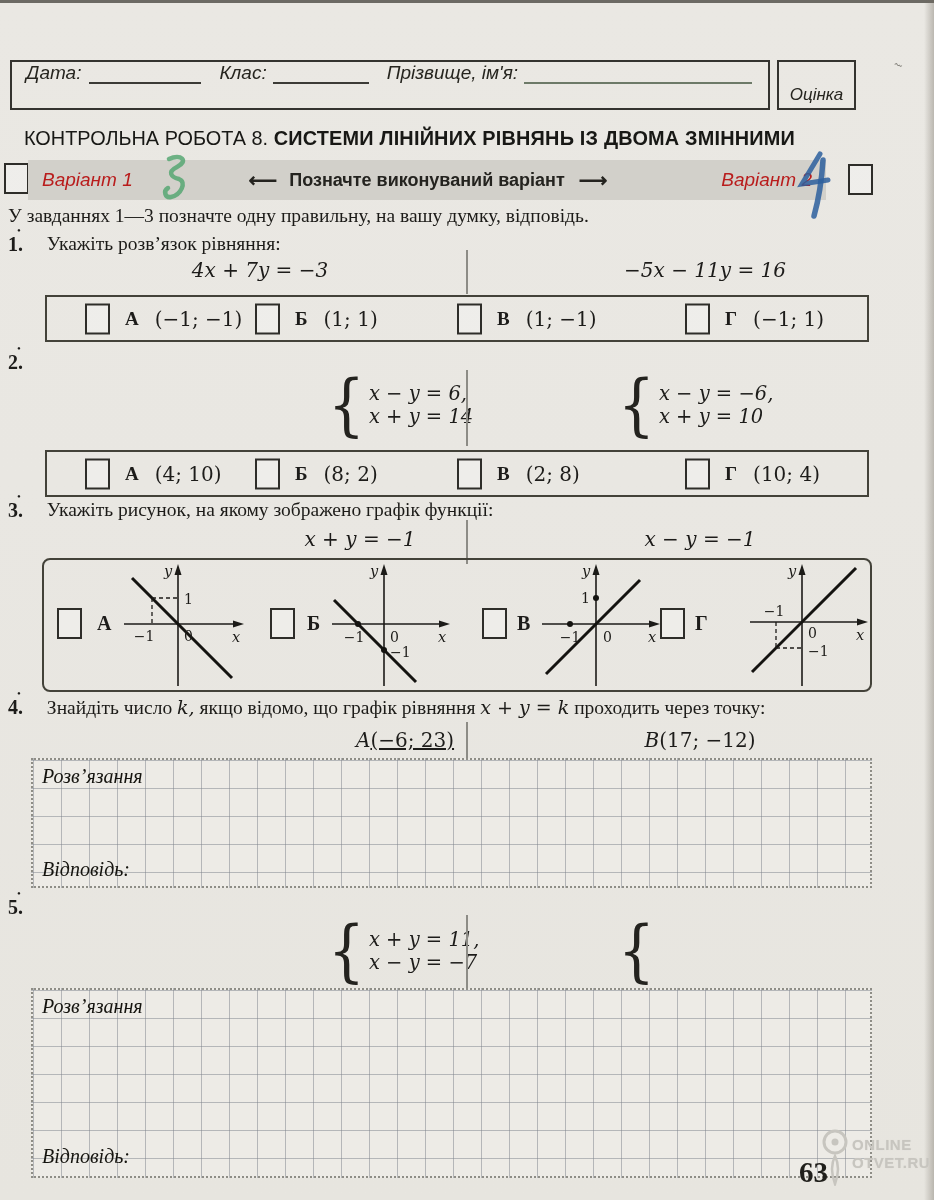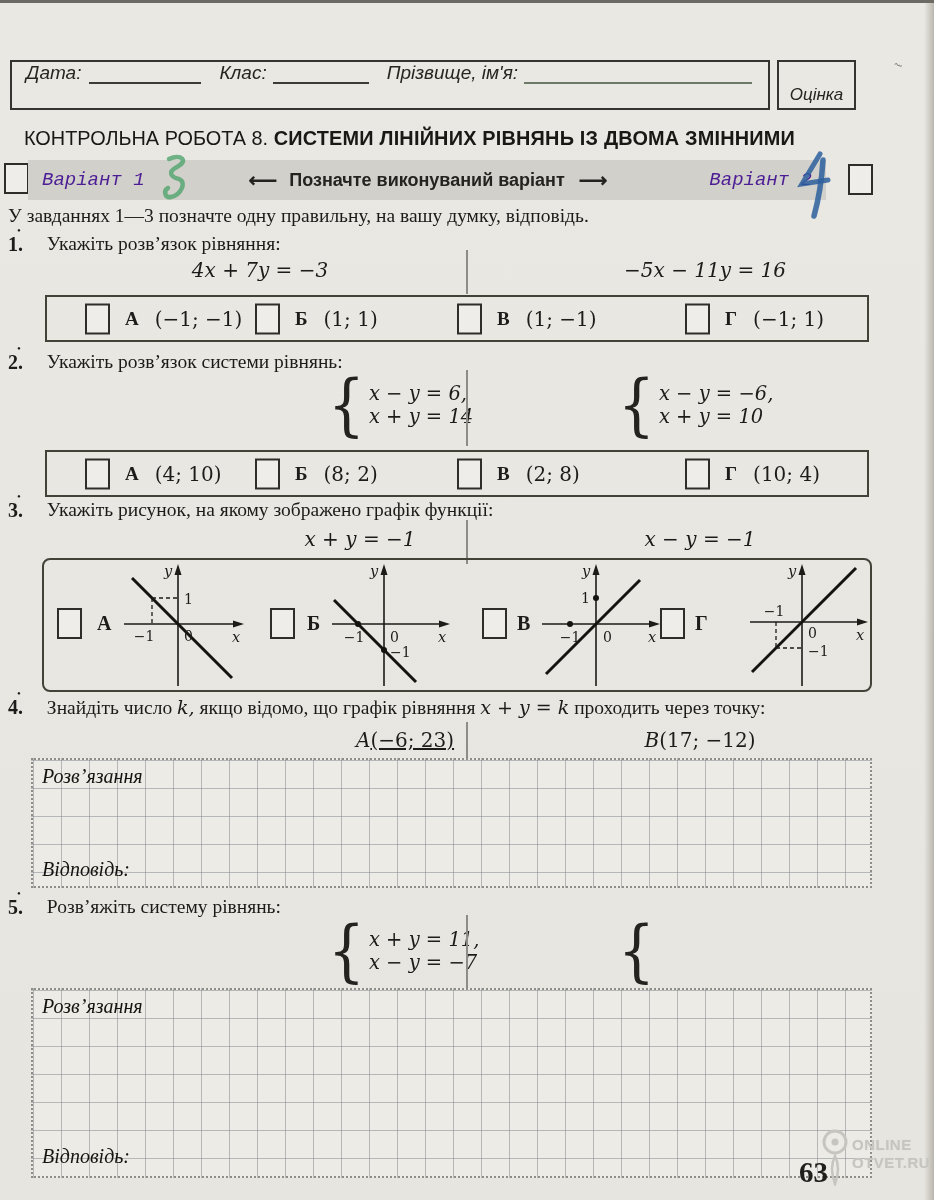--- a/index.html
+++ b/index.html
@@ -21,21 +21,21 @@
       box-sizing:border-box;display:flex;align-items:flex-end;justify-content:center;
       font-family:"Liberation Sans",sans-serif;font-style:italic;font-size:17px;color:#26251f;padding-bottom:3px;}
   .pen-speck{font-family:"Liberation Sans",sans-serif;color:#5c5a52;font-size:11px;}
   
   .title{left:24px;top:126px;width:900px;font-family:"Liberation Sans",sans-serif;
       font-size:20.5px;color:#181815;white-space:nowrap;transform:scaleX(.97);transform-origin:left;}
   .title b{font-weight:bold;letter-spacing:.2px;}
   
   .vband{left:28px;top:160px;width:798px;height:40px;background:#d2d0ca;
       display:flex;align-items:center;justify-content:space-between;padding:0 14px;box-sizing:border-box;}
-  .vlabel{font-family:Liberation Mono, monospace;font-style:italic;font-size:19px;color:#4c1d95;}
+  .vlabel{font-family:Liberation Sans, sans-serif;font-style:italic;font-size:19px;color:#b91c1c;}
   .vcenter{font-family:"Liberation Sans",sans-serif;font-weight:bold;font-size:18px;color:#24231f;
       display:flex;align-items:center;gap:14px;}
   .varrow{font-weight:bold;font-size:20px;letter-spacing:-2px;}
   .checkbox{display:inline-block;width:25px;height:31px;border:2px solid #2e2d29;
       background:rgba(250,250,248,.35);box-sizing:border-box;}
   .cb-variant-left{left:4px;top:163px;}
   .cb-variant-right{left:848px;top:164px;}
   
   .textline{font-size:19.5px;color:#1c1b18;white-space:nowrap;text-align:center;}
   .tnum{font-weight:bold;font-size:20px;}
@@ -155,21 +155,20 @@
     <div class="opt" style="left:638px;">
       <span class="checkbox"></span>
       <span class="letter">Г</span>
       <span class="val">(−1; 1)</span>
     </div>
   </div>
 
   <div class="abs task-head" style="left:8px;top:351px;">
     <span class="tnum">2.</span>
       <span class="tdot">•</span>
-    <span class="ttext textline">Укажіть розв’язок системи рівнянь:</span>
   </div>
   <div class="abs system" style="left:328px;top:376px;">
     <span class="brace">{</span>
     <span class="syslines">
       <span class="math">x − y = 6,</span>
       <span class="math">x + y = 14</span>
     </span>
   </div>
   <div class="abs vdiv" style="left:466px;top:370px;height:76px;"></div>
   <div class="abs system" style="left:618px;top:376px;">
@@ -303,21 +302,20 @@
   </div>
 
   <div class="abs gridbox" style="left:31px;top:758px;width:841px;height:130px;">
     <span class="abs grid-label" style="left:9px;top:5px;">Розв’язання</span>
     <span class="abs grid-label" style="left:9px;top:98px;">Відповідь:</span>
   </div>
 
   <div class="abs task-head" style="left:8px;top:896px;">
     <span class="tnum">5.</span>
       <span class="tdot">•</span>
-    <span class="ttext textline">Розв’яжіть систему рівнянь:</span>
   </div>
   <div class="abs system" style="left:328px;top:922px;">
     <span class="brace">{</span>
     <span class="syslines">
       <span class="math">x + y = 11,</span>
       <span class="math">x − y = −7</span>
     </span>
   </div>
   <div class="abs vdiv" style="left:466px;top:915px;height:80px;"></div>
   <div class="abs system" style="left:618px;top:922px;">

